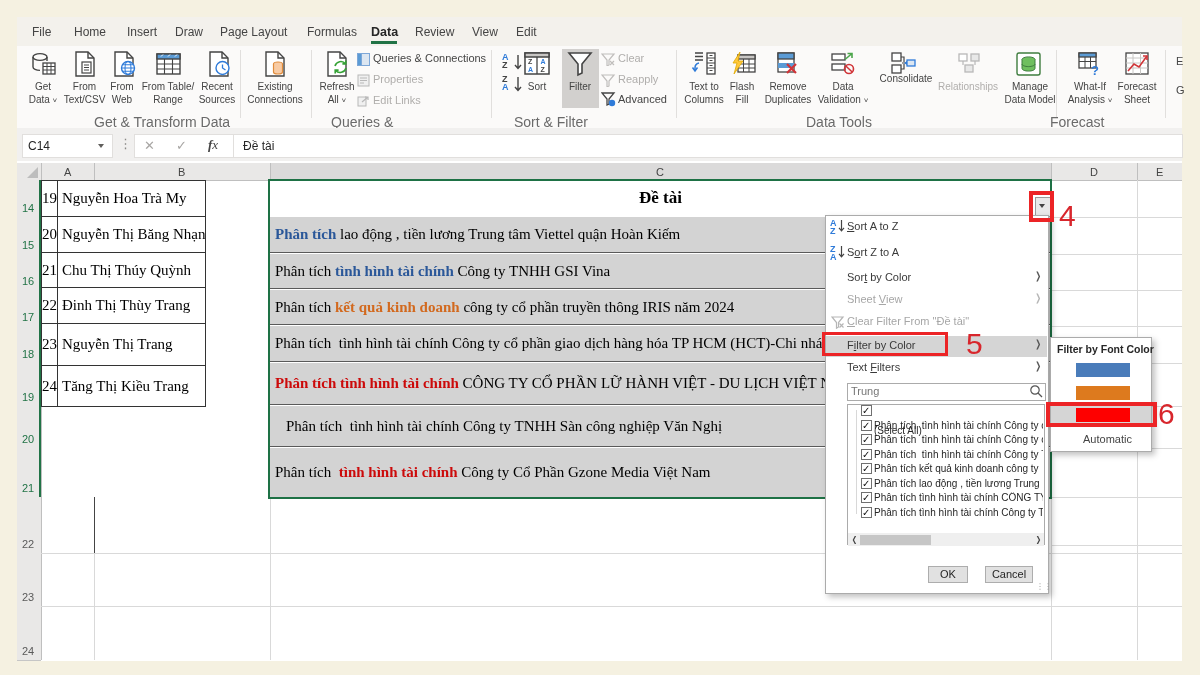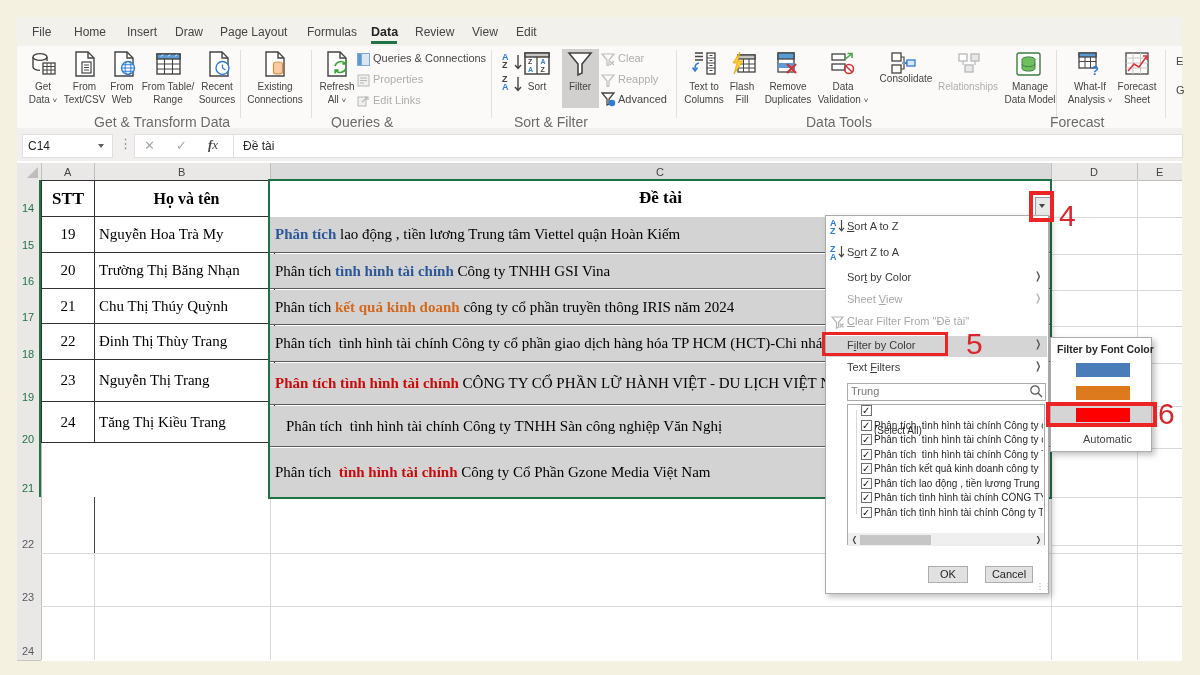--- a/index.html
+++ b/index.html
@@ -333,31 +333,27 @@
 <div class="glh" style="left:1052px;top:363px;"></div>
 <div class="glh" style="left:1052px;top:406px;"></div>
 <div class="glh" style="left:1052px;top:448px;"></div>
 <div class="glh" style="left:1052px;top:497px;"></div>
 <div class="gl" style="left:41px;top:553px;width:1141px;height:1px;"></div>
 <div class="gl" style="left:41px;top:606px;width:1141px;height:1px;"></div>
 <div class="gl" style="left:1051px;top:545px;width:131px;height:1px;"></div>
 
 <table class="tbl serif" style="left:41px;top:180px;" cellspacing="0">
 <tbody>
-      <tr style="height:36px;">
-        <td class="ca" style="width:52px;font-weight:bold;font-size:17px;">STT</td>
-        <td class="cb2" style="width:175px;font-weight:bold;font-size:16px;text-align:center;">Họ và tên</td>
-      </tr>
 <tr style="height:36px;">
         <td class="ca">19</td>
         <td class="cb2">Nguyễn Hoa Trà My</td>
       </tr>
 <tr style="height:36px;">
         <td class="ca">20</td>
-        <td class="cb2">Trường Thị Băng Nhạn</td>
+        <td class="cb2">Nguyễn Thị Băng Nhạn</td>
       </tr>
 <tr style="height:35px;">
         <td class="ca">21</td>
         <td class="cb2">Chu Thị Thúy Quỳnh</td>
       </tr>
 <tr style="height:36px;">
         <td class="ca">22</td>
         <td class="cb2">Đinh Thị Thùy Trang</td>
       </tr>
 <tr style="height:42px;">

